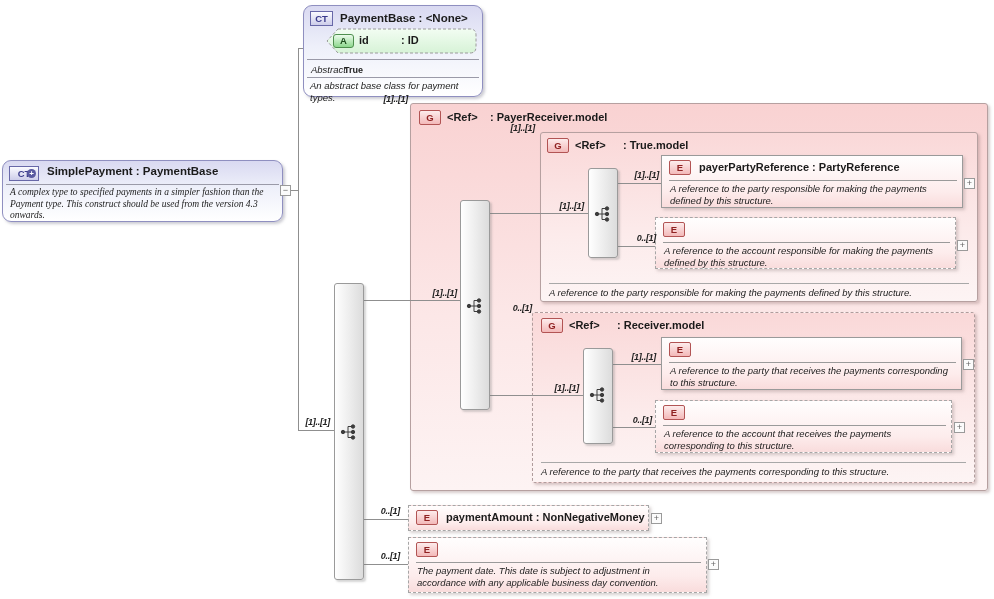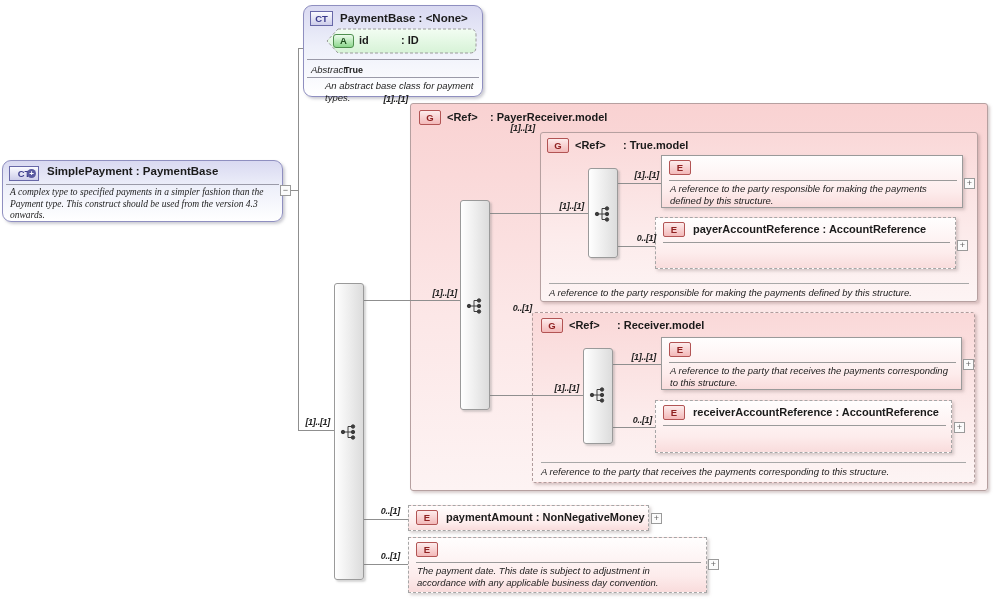--- a/index.html
+++ b/index.html
@@ -140,21 +140,21 @@
       </svg>
       <span class="abadge">A</span>
       <span class="attr-name">id</span>
       <span class="attr-type">: ID</span>
     </div>
 
     <div class="sep" style="left:3px;right:3px;top:53px;"></div>
     <span class="abstract-label" style="left:7px;top:58px;">Abstract</span>
     <span class="abstract-value" style="left:40px;top:59px;">True</span>
     <div class="sep" style="left:3px;right:3px;top:71px;"></div>
-    <div class="anno" style="left:6px;top:74px;width:172px;margin-left:15px;">An abstract base class for payment types.</div>
+    <div class="anno" style="left:6px;top:74px;width:172px;">An abstract base class for payment types.</div>
   </div>
 
   <div class="seqbar" style="left:334px;top:283px;height:297px;"></div>
   <div class="seqbar" style="left:460px;top:200px;height:210px;"></div>
   <div class="seqbar" style="left:588px;top:168px;height:90px;"></div>
   <div class="seqbar" style="left:583px;top:348px;height:96px;"></div>
 
   <svg class="seqicon" style="left:340px;top:424px;" viewBox="0 0 18 16">
     <g stroke="#3c3c3c" fill="#3c3c3c" stroke-width="1">
       <circle cx="3" cy="8" r="1.7"></circle>
@@ -203,43 +203,44 @@
         <line x1="8" y1="8" x2="12" y2="8"></line>
         <line x1="8" y1="13.5" x2="12" y2="13.5"></line>
       <circle cx="13" cy="2.5" r="1.7"></circle>
         <circle cx="13" cy="8" r="1.7"></circle>
         <circle cx="13" cy="13.5" r="1.7"></circle>
     </g>
   </svg>
 
   <div class="elem" style="left:661px;top:155px;width:302px;height:53px;">
     <span class="ebadge">E</span>
+    <span class="etitle">payerPartyReference : PartyReference</span>
     <div class="esep"></div>
     <div class="ebody">A reference to the party responsible for making the payments defined by this structure.</div>
   </div>
   <div class="toggle" style="left:964px;top:178px;">+</div>
 
   <div class="elem dashed" style="left:655px;top:217px;width:301px;height:52px;">
     <span class="ebadge">E</span>
-    <span class="etitle">payerAccountReference : AccountReference</span>
-    <div class="esep"></div>
+    <div class="esep"></div>
+    <div class="ebody">A reference to the account responsible for making the payments defined by this structure.</div>
   </div>
   <div class="toggle" style="left:957px;top:240px;">+</div>
 
   <div class="elem" style="left:661px;top:337px;width:301px;height:53px;">
     <span class="ebadge">E</span>
     <div class="esep"></div>
     <div class="ebody">A reference to the party that receives the payments corresponding to this structure.</div>
   </div>
   <div class="toggle" style="left:963px;top:359px;">+</div>
 
   <div class="elem dashed" style="left:655px;top:400px;width:297px;height:53px;">
     <span class="ebadge">E</span>
-    <span class="etitle">receiverAccountReference : AccountReference</span>
-    <div class="esep"></div>
+    <div class="esep"></div>
+    <div class="ebody">A reference to the account that receives the payments corresponding to this structure.</div>
   </div>
   <div class="toggle" style="left:954px;top:422px;">+</div>
 
   <div class="elem dashed" style="left:408px;top:505px;width:241px;height:26px;">
     <span class="ebadge">E</span>
     <span class="etitle">paymentAmount : NonNegativeMoney</span>
   </div>
   <div class="toggle" style="left:651px;top:513px;">+</div>
 
   <div class="elem dashed" style="left:408px;top:537px;width:299px;height:56px;">

